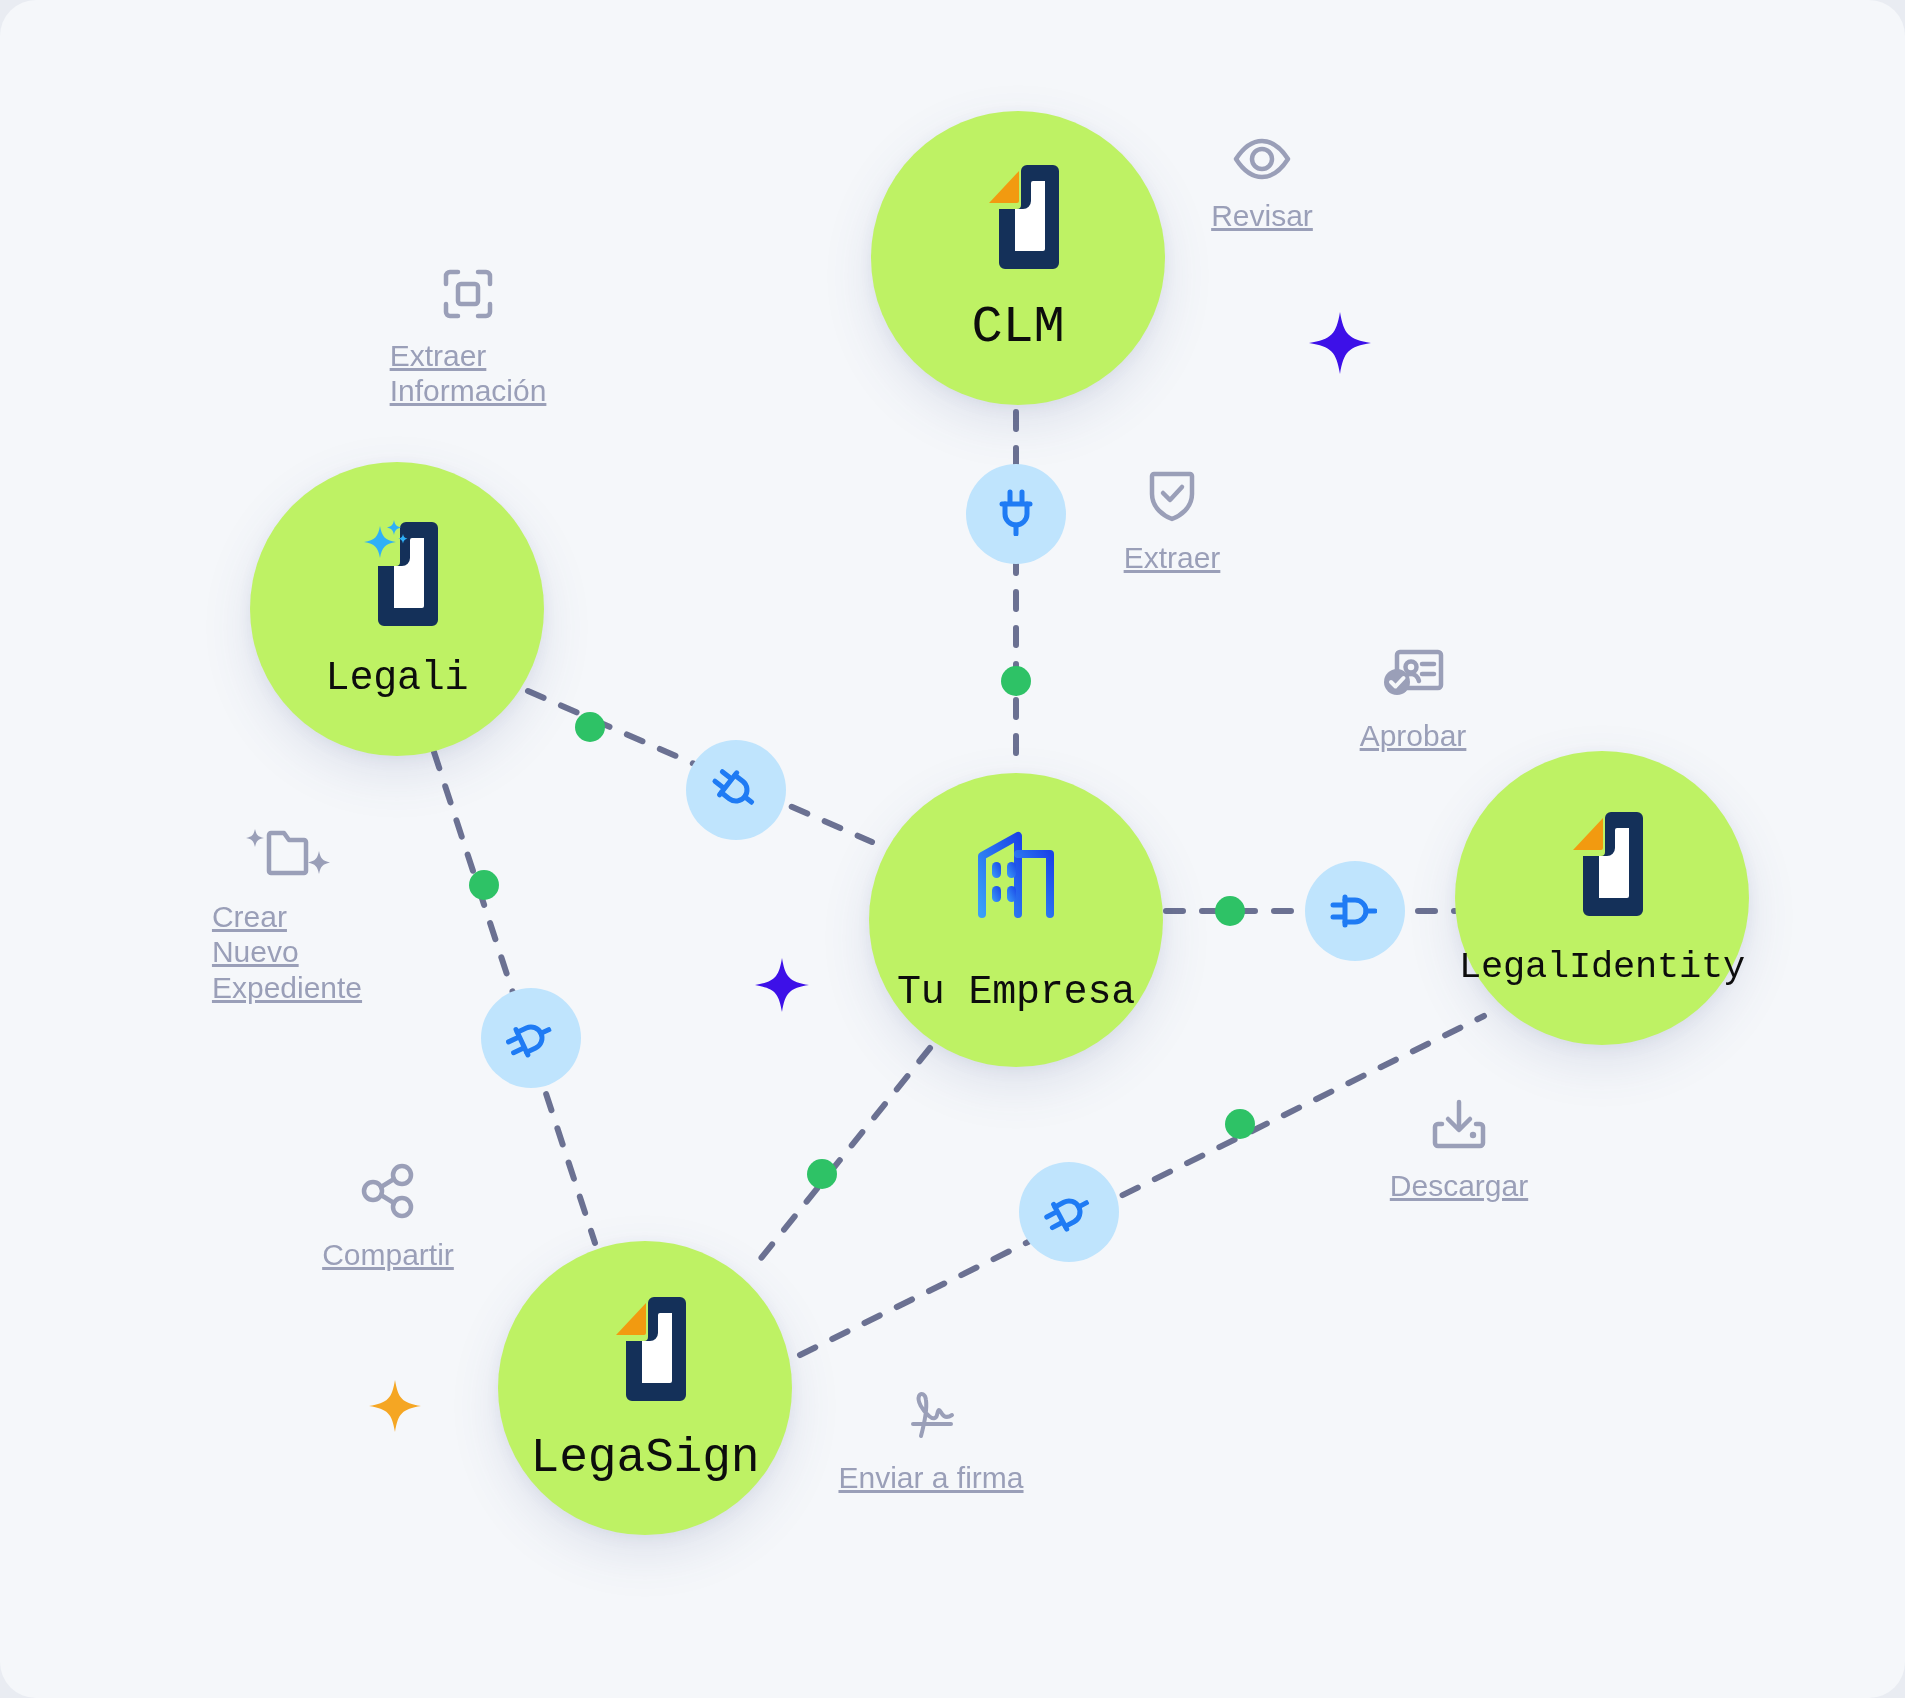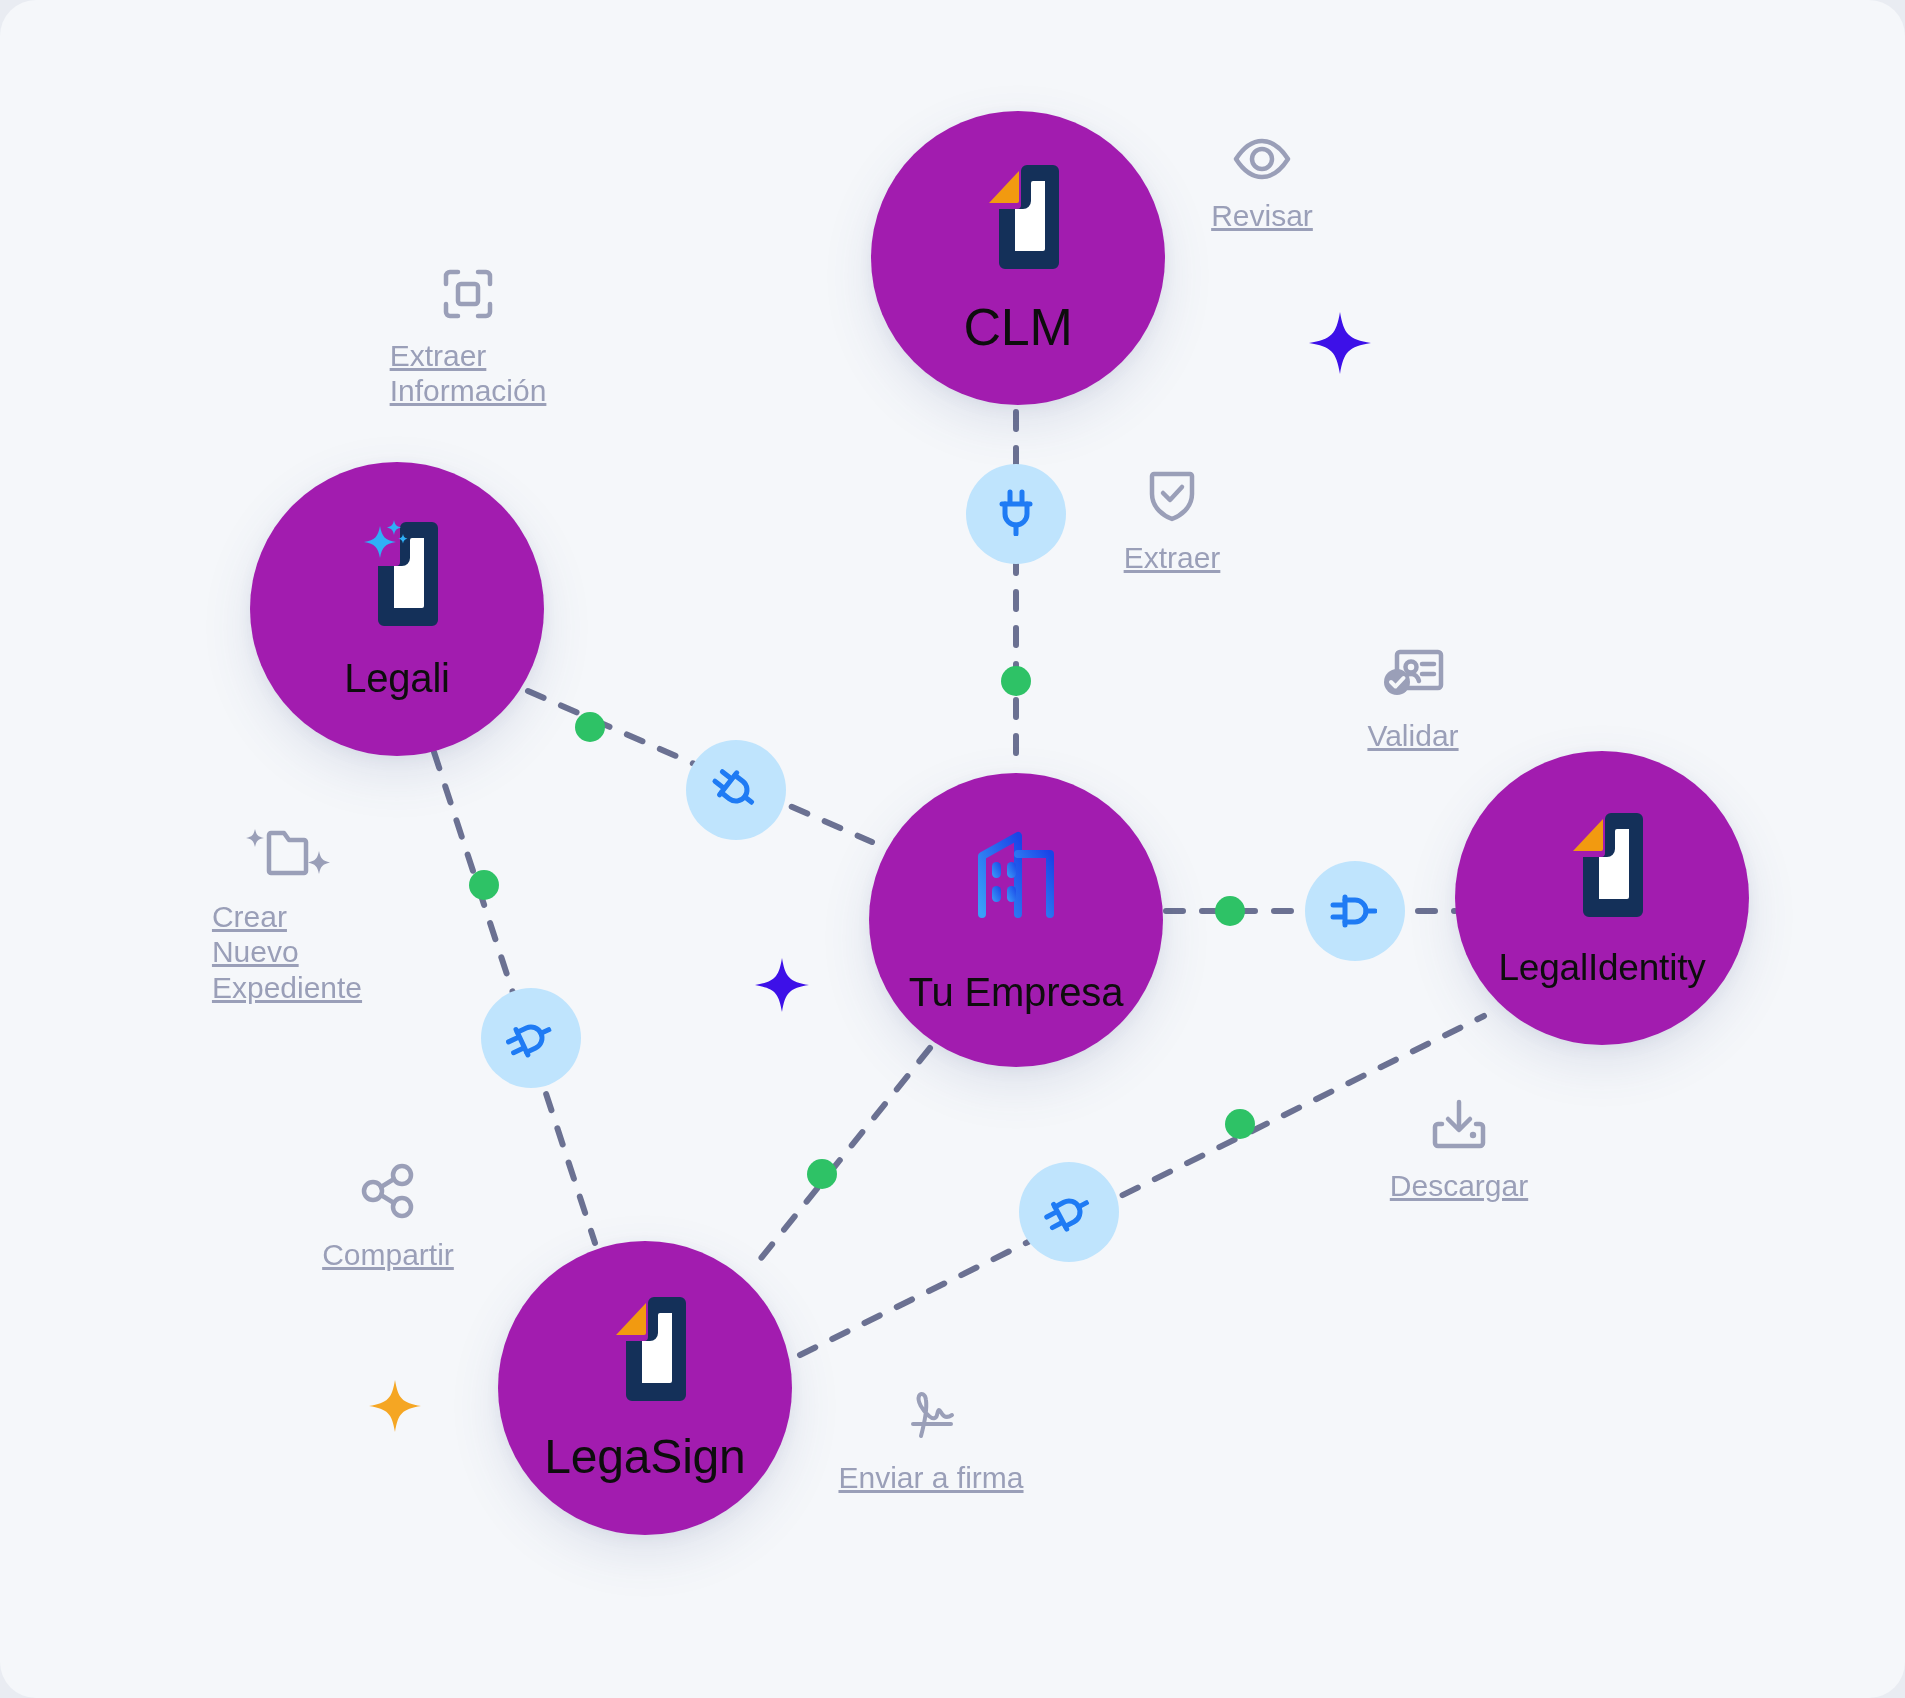--- a/index.html
+++ b/index.html
@@ -20,27 +20,28 @@
     position:absolute;
     left:0; top:0;
     width:1905px; height:1698px;
     pointer-events:none;
   }
 
   
   .node{
     position:absolute;
     border-radius:50%;
-    background:#a21caf;
+    background:#bef264;
     box-shadow:0 18px 50px rgba(70,85,140,0.13), 0 4px 14px rgba(70,85,140,0.07);
     display:flex;
     flex-direction:column;
     align-items:center;
     justify-content:center;
     box-sizing:border-box;
+    font-family:Liberation Mono, monospace;
   }
   .node .glyph{display:block;}
   .node .node-label{
     color:#0d0d0d;
     font-weight:400;
     letter-spacing:-0.2px;
     white-space:nowrap;
     line-height:1;
   }
 
@@ -284,21 +285,21 @@
           <rect x="16" y="4" width="44" height="36" rx="3"></rect>
           <path d="M41 16 H53"></path>
             <path d="M41 26 H53"></path>
           <circle cx="30" cy="19" r="5.5"></circle>
           <path d="M22 33 C23.5 28 26.5 26 30 26 C33.5 26 36.5 28 38 33"></path>
         </g>
         <circle cx="16" cy="34" r="13" fill="#9a9fb8"></circle>
         <path d="M10 34 L14.5 38.5 L22.5 30" fill="none" stroke="#f5f7fa" stroke-width="4" stroke-linecap="round" stroke-linejoin="round"></path>
       </svg>
     </span>
-    <span class="act-label">Validar</span>
+    <span class="act-label">Aprobar</span>
   </div>
 
   <div class="action" id="action-crear" style="left: 137px; top: 823px; width: 300px;">
     <span class="act-icon">
       <svg width="86" height="58" viewBox="0 0 86 58">
         <g fill="none" stroke="#9a9fb8" stroke-width="4.5" stroke-linejoin="round" stroke-linecap="round">
           <path d="M25 48 V12 A2 2 0 0 1 27 10 H40 L45 17 H60 A2 2 0 0 1 62 19 V48 A2 2 0 0 1 60 50 H27 A2 2 0 0 1 25 48 Z"></path>
         </g>
         <path d="M11 6 C12.4 12.2 13.8 13.6 20 15 C13.8 16.4 12.4 17.8 11 24 C9.6 17.8 8.2 16.4 2 15 C8.2 13.6 9.6 12.2 11 6 Z" fill="#9a9fb8"></path>
         <path d="M75 28 C76.8 36 78.6 37.8 86 39.5 C78.6 41.2 76.8 43 75 51 C73.2 43 71.4 41.2 64 39.5 C71.4 37.8 73.2 36 75 28 Z" fill="#9a9fb8"></path>

